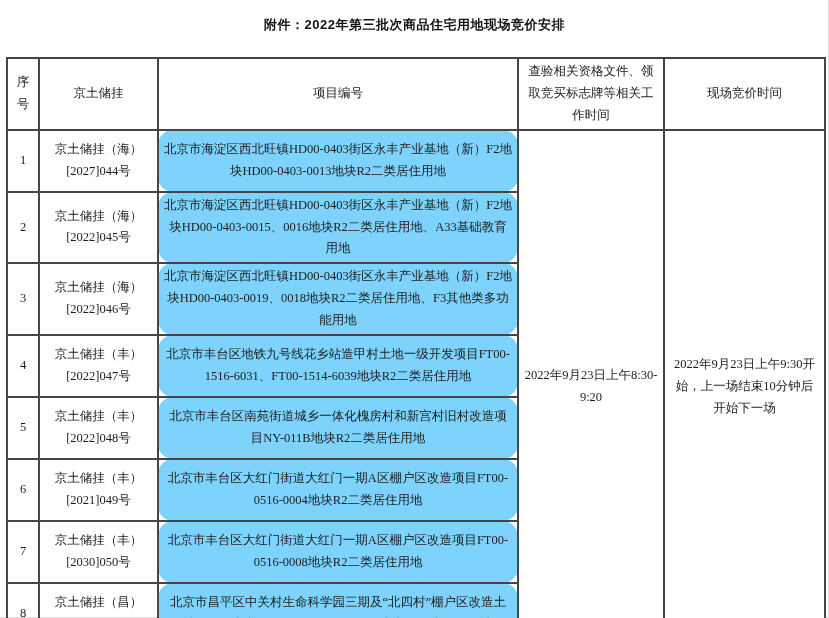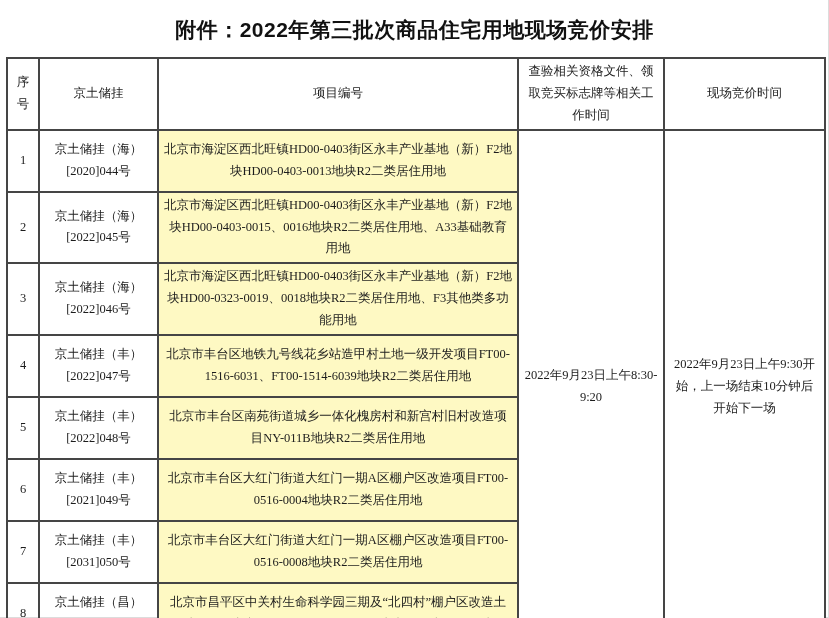--- a/index.html
+++ b/index.html
@@ -15,21 +15,21 @@
     position: absolute; inset: 0;
     background: #fff;
     box-shadow: inset -1px -1px 0 #dcdcdc;
   }
   .doc-title {
     position: absolute;
     top: 16px; left: 0; width: 100%;
     text-align: center;
     font-family: "Liberation Sans", sans-serif;
     font-weight: bold;
-    font-size: 21px;
+    font-size: 13px;
     letter-spacing: 0.5px;
     color: #111;
   }
   table.schedule {
     position: absolute;
     left: 6px; top: 57px;
     width: 818px;
     border-collapse: collapse;
     table-layout: fixed;
   }
@@ -46,21 +46,21 @@
     line-height: 1.75;
     padding: 2px 5px;
     color: #1c1c1c;
   }
   .schedule th {
     font-weight: normal;
     height: 54px;
     background: #ffffff;
   }
   .schedule tr.data-row { height: 62px; }
-  .schedule td.name-cell { background: #fef9c3; }
+  .schedule td.name-cell { background: #7dd3fc; border-radius: 15px; }
   .schedule td.seq-cell { font-size: 12.5px; }
   .schedule td.time-cell { background: #ffffff; }
 </style>
 </head>
 <body>
 
 <div class="page">
 
   <div class="doc-title">附件：2022年第三批次商品住宅用地现场竞价安排</div>
 
@@ -77,53 +77,53 @@
         <th>序号</th>
         <th>京土储挂</th>
         <th>项目编号</th>
         <th>查验相关资格文件、领取竞买标志牌等相关工作时间</th>
         <th>现场竞价时间</th>
       </tr>
     </thead>
     <tbody>
       <tr class="data-row">
         <td class="seq-cell">1</td>
-        <td class="code-cell">京土储挂（海）[2020]044号</td>
+        <td class="code-cell">京土储挂（海）[2027]044号</td>
         <td class="name-cell">北京市海淀区西北旺镇HD00-0403街区永丰产业基地（新）F2地块HD00-0403-0013地块R2二类居住用地</td>
         <td class="time-cell" rowspan="8">2022年9月23日上午8:30-9:20</td>
         <td class="time-cell" rowspan="8">2022年9月23日上午9:30开始，上一场结束10分钟后开始下一场</td>
       </tr>
       <tr class="data-row">
         <td class="seq-cell">2</td>
         <td class="code-cell">京土储挂（海）[2022]045号</td>
         <td class="name-cell">北京市海淀区西北旺镇HD00-0403街区永丰产业基地（新）F2地块HD00-0403-0015、0016地块R2二类居住用地、A33基础教育用地</td>
       </tr>
       <tr class="data-row">
         <td class="seq-cell">3</td>
         <td class="code-cell">京土储挂（海）[2022]046号</td>
-        <td class="name-cell">北京市海淀区西北旺镇HD00-0403街区永丰产业基地（新）F2地块HD00-0323-0019、0018地块R2二类居住用地、F3其他类多功能用地</td>
+        <td class="name-cell">北京市海淀区西北旺镇HD00-0403街区永丰产业基地（新）F2地块HD00-0403-0019、0018地块R2二类居住用地、F3其他类多功能用地</td>
       </tr>
       <tr class="data-row">
         <td class="seq-cell">4</td>
         <td class="code-cell">京土储挂（丰）[2022]047号</td>
         <td class="name-cell">北京市丰台区地铁九号线花乡站造甲村土地一级开发项目FT00-1516-6031、FT00-1514-6039地块R2二类居住用地</td>
       </tr>
       <tr class="data-row">
         <td class="seq-cell">5</td>
         <td class="code-cell">京土储挂（丰）[2022]048号</td>
         <td class="name-cell">北京市丰台区南苑街道城乡一体化槐房村和新宫村旧村改造项目NY-011B地块R2二类居住用地</td>
       </tr>
       <tr class="data-row">
         <td class="seq-cell">6</td>
         <td class="code-cell">京土储挂（丰）[2021]049号</td>
         <td class="name-cell">北京市丰台区大红门街道大红门一期A区棚户区改造项目FT00-0516-0004地块R2二类居住用地</td>
       </tr>
       <tr class="data-row">
         <td class="seq-cell">7</td>
-        <td class="code-cell">京土储挂（丰）[2031]050号</td>
+        <td class="code-cell">京土储挂（丰）[2030]050号</td>
         <td class="name-cell">北京市丰台区大红门街道大红门一期A区棚户区改造项目FT00-0516-0008地块R2二类居住用地</td>
       </tr>
       <tr class="data-row">
         <td class="seq-cell">8</td>
         <td class="code-cell">京土储挂（昌）[2022]053号</td>
         <td class="name-cell">北京市昌平区中关村生命科学园三期及“北四村”棚户区改造土地开发A地块CP02-0101-6004、6005地块R2二类居住用地</td>
       </tr>
     </tbody>
   </table>
 

